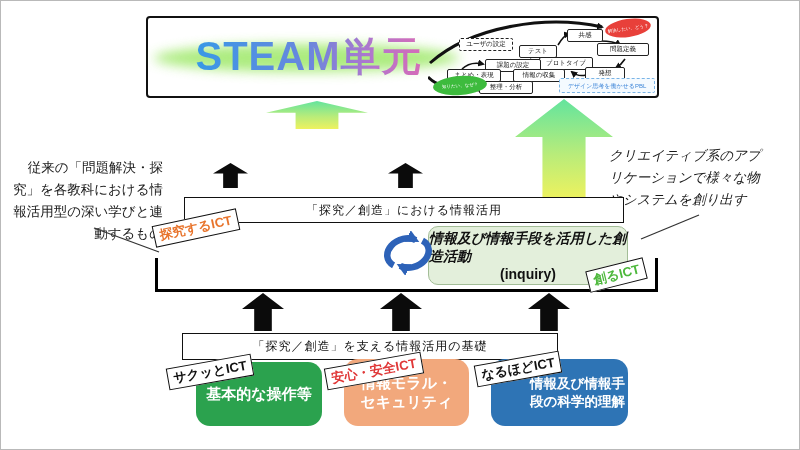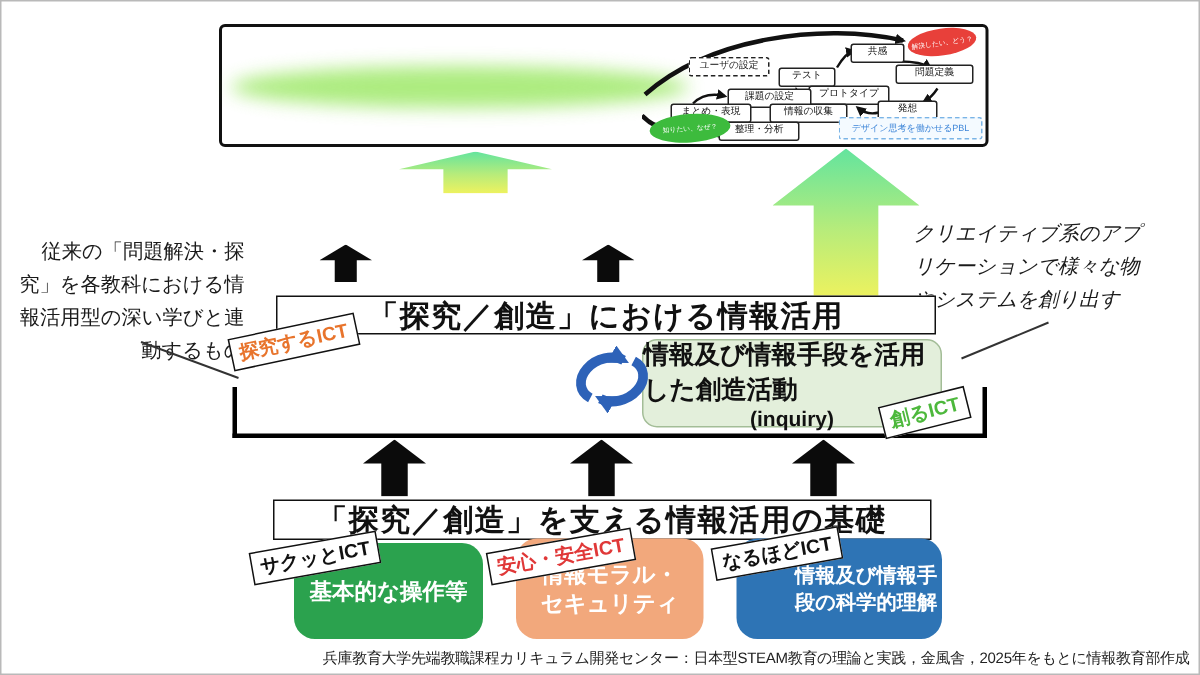--- a/index.html
+++ b/index.html
@@ -46,32 +46,32 @@
               clip-path:polygon(50% 0%,100% 42%,71% 42%,71% 100%,29% 100%,29% 42%,0% 42%); }
   .black { background:#0b0b0b; }
   .grad-arrow { background:linear-gradient(180deg,#63e49e 0%,#b8ec7a 55%,#eef25e 100%); }
 
   
   .note { position:absolute; font-size:13.5px; color:#1a1a1a; line-height:1.62; }
 
   
   .header-box { position:absolute; background:#fff; border:1.5px solid #111;
                 display:flex; align-items:center; justify-content:center;
-                font-size:20px; font-weight:bold; color:#111; letter-spacing:1px; }
+                font-size:12px; font-weight:normal; color:#111; letter-spacing:1px; }
   .inquiry-box { position:absolute; left:175px; top:223px; width:203px; height:62px;
                  background:#f9f542; border:1px solid #d8ce2a; border-radius:12px;
                  display:flex; flex-direction:column; align-items:center; justify-content:center;
                  z-index:3; }
   .inquiry-box .l1 { font-size:15.5px; font-weight:bold; color:#111; }
   .inquiry-box .l2 { font-size:15px; font-weight:bold; color:#111; }
   .creation-box { position:absolute; left:427px; top:225px; width:200px; height:59px;
                   background:#e3efdb; border:1px solid #a3bd97; border-radius:10px;
                   display:flex; flex-direction:column; align-items:center; justify-content:center;
                   z-index:3; }
-  .creation-box .l1 { font-size:17px; font-weight:bold; color:#111; }
+  .creation-box .l1 { font-size:14px; font-weight:bold; color:#111;font-style:italic; }
   .creation-box .l2 { font-size:14px; font-weight:bold; color:#111; }
   .cycle { position:absolute; left:379px; top:227px; z-index:4; }
 
   .bracket { position:absolute; left:154px; top:257px; width:503px; height:34px;
              border-left:3px solid #000; border-right:3px solid #000; border-bottom:3px solid #000;
              z-index:2; }
 
   
   .sticker { position:absolute; background:#fff; border:1.5px solid #111; padding:1px 5px;
              font-size:13px; font-weight:bold; white-space:nowrap; z-index:6; }
@@ -94,20 +94,21 @@
 
 <div id="canvas">
 
   <svg class="overlay" width="800" height="450">
     <line x1="93" y1="227" x2="158" y2="251" stroke="#333" stroke-width="1.3"></line>
     <line x1="698" y1="214" x2="640" y2="238" stroke="#333" stroke-width="1.3"></line>
   </svg>
 
   <div class="top-box"></div>
   <div class="steam-glow"></div>
+  <div class="steam-title">STEAM単元</div>
 
   <div class="mini">
     <svg class="arrows" width="230" height="78">
       <defs>
         <marker id="ah" markerWidth="7" markerHeight="7" refX="5" refY="3.5" orient="auto" markerUnits="userSpaceOnUse">
           <path d="M0,0 L7,3.5 L0,7 z" fill="#111"></path>
         </marker>
       </defs>
       <g stroke="#111" fill="none">
         <path d="M 2,44 C 45,6 120,-4 174,8" stroke-width="3" marker-end="url(#ah)"></path>
@@ -171,31 +172,30 @@
     </g>
   </svg>
 
   <div class="sticker" style="left:152px;top:216px;transform:rotate(-12deg);color:#e8742c;">探究するICT</div>
   <div class="sticker" style="left:586px;top:263px;transform:rotate(-14deg);color:#4db83c;">創るICT</div>
 
   <div class="up-arrow black" style="left:241px;top:292px;width:42px;height:38px;"></div>
   <div class="up-arrow black" style="left:379px;top:292px;width:42px;height:38px;"></div>
   <div class="up-arrow black" style="left:527px;top:292px;width:42px;height:38px;"></div>
 
-  <div class="header-box" style="left:181px;top:332px;width:439px;height:27px;">「探究／創造」を支える情報活用の基礎</div>
+  <div class="header-box" style="left:181px;top:332px;width:376px;height:27px;">「探究／創造」を支える情報活用の基礎</div>
 
   <div class="found-box fb-green" style="left:195px;top:361px;width:126px;height:64px;font-size:15px;align-items:center;">
     <span>基本的な操作等</span>
   </div>
   <div class="found-box fb-orange" style="left:343px;top:358px;width:125px;height:67px;font-size:15px;">
     <span style="display:inline-block;width:96px;">情報モラル・セキュリティ</span>
   </div>
   <div class="found-box fb-blue" style="left:490px;top:358px;width:137px;height:67px;font-size:13.5px;padding-left:36px;">
     <span style="display:inline-block;width:112px;">情報及び情報手段の科学的理解</span>
   </div>
 
   <div class="sticker" style="left:166px;top:360px;transform:rotate(-10deg);color:#111;">サクッとICT</div>
   <div class="sticker" style="left:324px;top:359px;transform:rotate(-10deg);color:#e03838;">安心・安全ICT</div>
   <div class="sticker" style="left:474px;top:357px;transform:rotate(-10deg);color:#111;">なるほどICT</div>
 
-  <div class="citation">兵庫教育大学先端教職課程カリキュラム開発センター：日本型STEAM教育の理論と実践，金風舎，2025年をもとに情報教育部作成</div>
 
 </div>
 
 </body></html>

